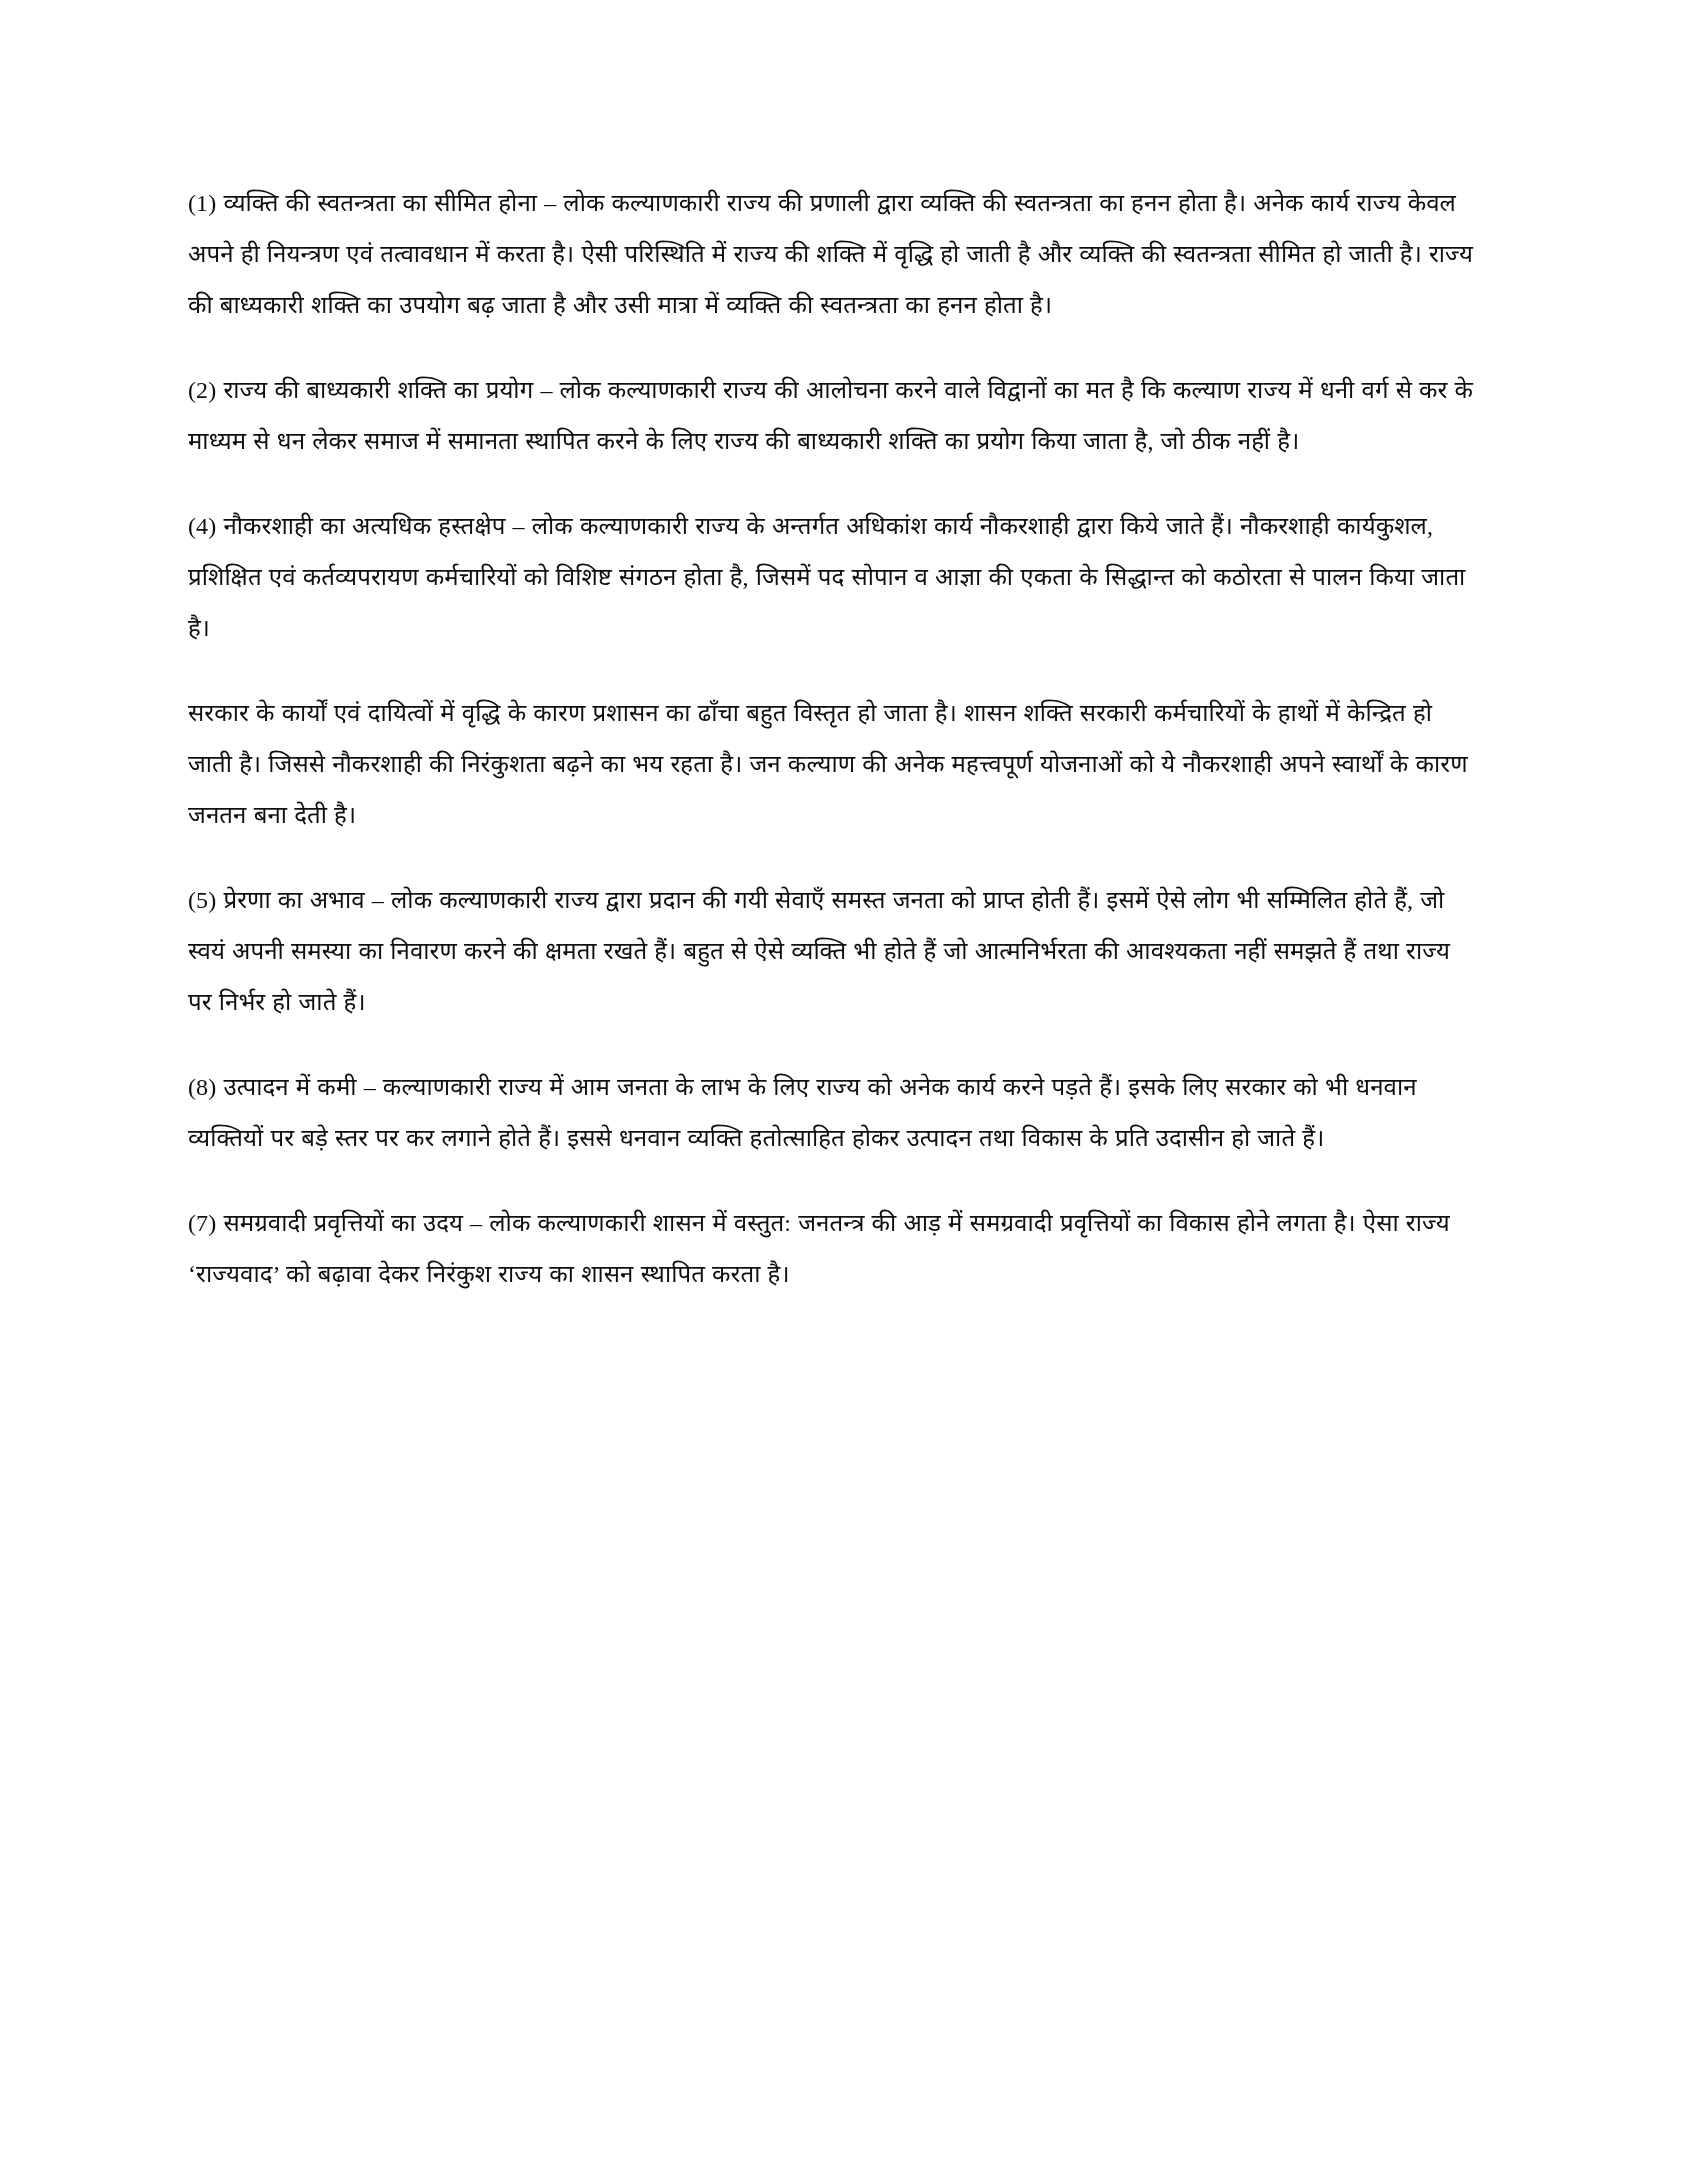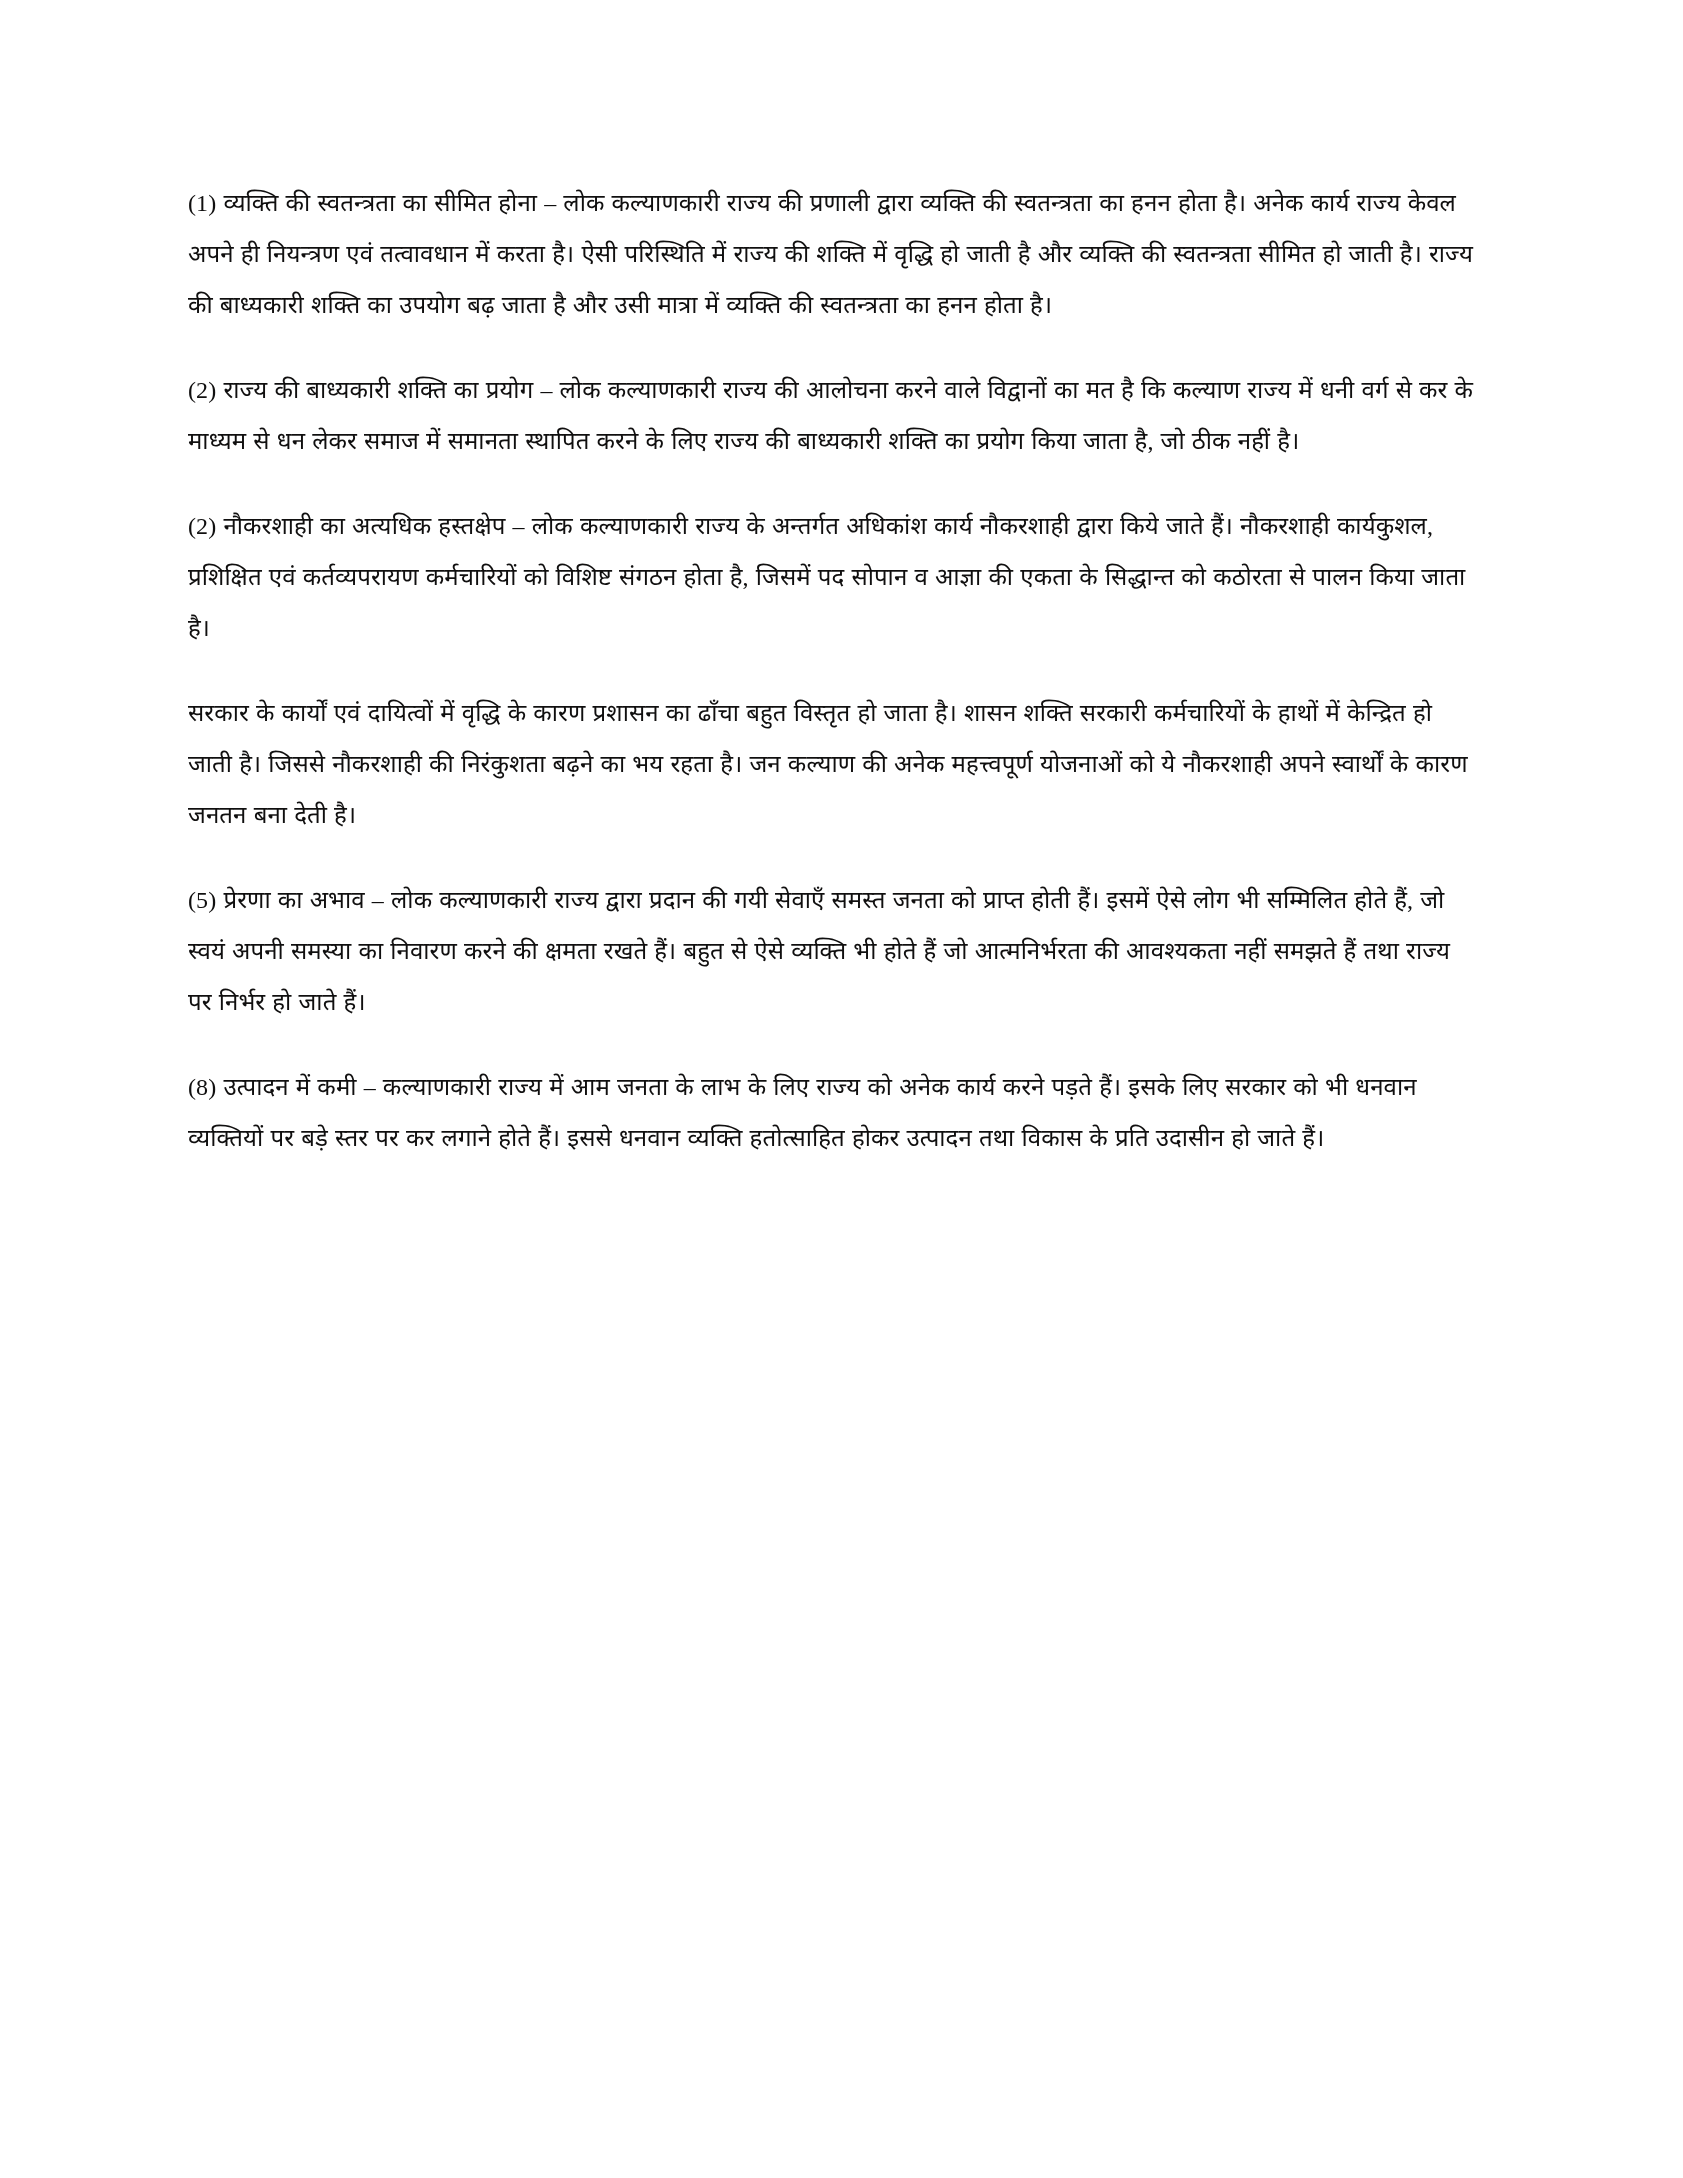--- a/index.html
+++ b/index.html
@@ -36,19 +36,20 @@
     margin-bottom: 0;
   }
 </style>
 </head>
 <body>
 
 <div class="page">
   <div class="content">
     <p class="para">(1) व्यक्ति की स्वतन्त्रता का सीमित होना – लोक कल्याणकारी राज्य की प्रणाली द्वारा व्यक्ति की स्वतन्त्रता का हनन होता है। अनेक कार्य राज्य केवल अपने ही नियन्त्रण एवं तत्वावधान में करता है। ऐसी परिस्थिति में राज्य की शक्ति में वृद्धि हो जाती है और व्यक्ति की स्वतन्त्रता सीमित हो जाती है। राज्य की बाध्यकारी शक्ति का उपयोग बढ़ जाता है और उसी मात्रा में व्यक्ति की स्वतन्त्रता का हनन होता है।</p>
     <p class="para">(2) राज्य की बाध्यकारी शक्ति का प्रयोग – लोक कल्याणकारी राज्य की आलोचना करने वाले विद्वानों का मत है कि कल्याण राज्य में धनी वर्ग से कर के माध्यम से धन लेकर समाज में समानता स्थापित करने के लिए राज्य की बाध्यकारी शक्ति का प्रयोग किया जाता है, जो ठीक नहीं है।</p>
-    <p class="para">(2) नौकरशाही का अत्यधिक हस्तक्षेप – लोक कल्याणकारी राज्य के अन्तर्गत अधिकांश कार्य नौकरशाही द्वारा किये जाते हैं। नौकरशाही कार्यकुशल, प्रशिक्षित एवं कर्तव्यपरायण कर्मचारियों को विशिष्ट संगठन होता है, जिसमें पद सोपान व आज्ञा की एकता के सिद्धान्त को कठोरता से पालन किया जाता है।</p>
+    <p class="para">(4) नौकरशाही का अत्यधिक हस्तक्षेप – लोक कल्याणकारी राज्य के अन्तर्गत अधिकांश कार्य नौकरशाही द्वारा किये जाते हैं। नौकरशाही कार्यकुशल, प्रशिक्षित एवं कर्तव्यपरायण कर्मचारियों को विशिष्ट संगठन होता है, जिसमें पद सोपान व आज्ञा की एकता के सिद्धान्त को कठोरता से पालन किया जाता है।</p>
     <p class="para">सरकार के कार्यों एवं दायित्वों में वृद्धि के कारण प्रशासन का ढाँचा बहुत विस्तृत हो जाता है। शासन शक्ति सरकारी कर्मचारियों के हाथों में केन्द्रित हो जाती है। जिससे नौकरशाही की निरंकुशता बढ़ने का भय रहता है। जन कल्याण की अनेक महत्त्वपूर्ण योजनाओं को ये नौकरशाही अपने स्वार्थों के कारण जनतन बना देती है।</p>
     <p class="para">(5) प्रेरणा का अभाव – लोक कल्याणकारी राज्य द्वारा प्रदान की गयी सेवाएँ समस्त जनता को प्राप्त होती हैं। इसमें ऐसे लोग भी सम्मिलित होते हैं, जो स्वयं अपनी समस्या का निवारण करने की क्षमता रखते हैं। बहुत से ऐसे व्यक्ति भी होते हैं जो आत्मनिर्भरता की आवश्यकता नहीं समझते हैं तथा राज्य पर निर्भर हो जाते हैं।</p>
     <p class="para">(8) उत्पादन में कमी – कल्याणकारी राज्य में आम जनता के लाभ के लिए राज्य को अनेक कार्य करने पड़ते हैं। इसके लिए सरकार को भी धनवान व्यक्तियों पर बड़े स्तर पर कर लगाने होते हैं। इससे धनवान व्यक्ति हतोत्साहित होकर उत्पादन तथा विकास के प्रति उदासीन हो जाते हैं।</p>
+    <p class="para">(7) समग्रवादी प्रवृत्तियों का उदय – लोक कल्याणकारी शासन में वस्तुत: जनतन्त्र की आड़ में समग्रवादी प्रवृत्तियों का विकास होने लगता है। ऐसा राज्य ‘राज्यवाद’ को बढ़ावा देकर निरंकुश राज्य का शासन स्थापित करता है।</p>
   </div>
 </div>
 
 
 </body></html>

